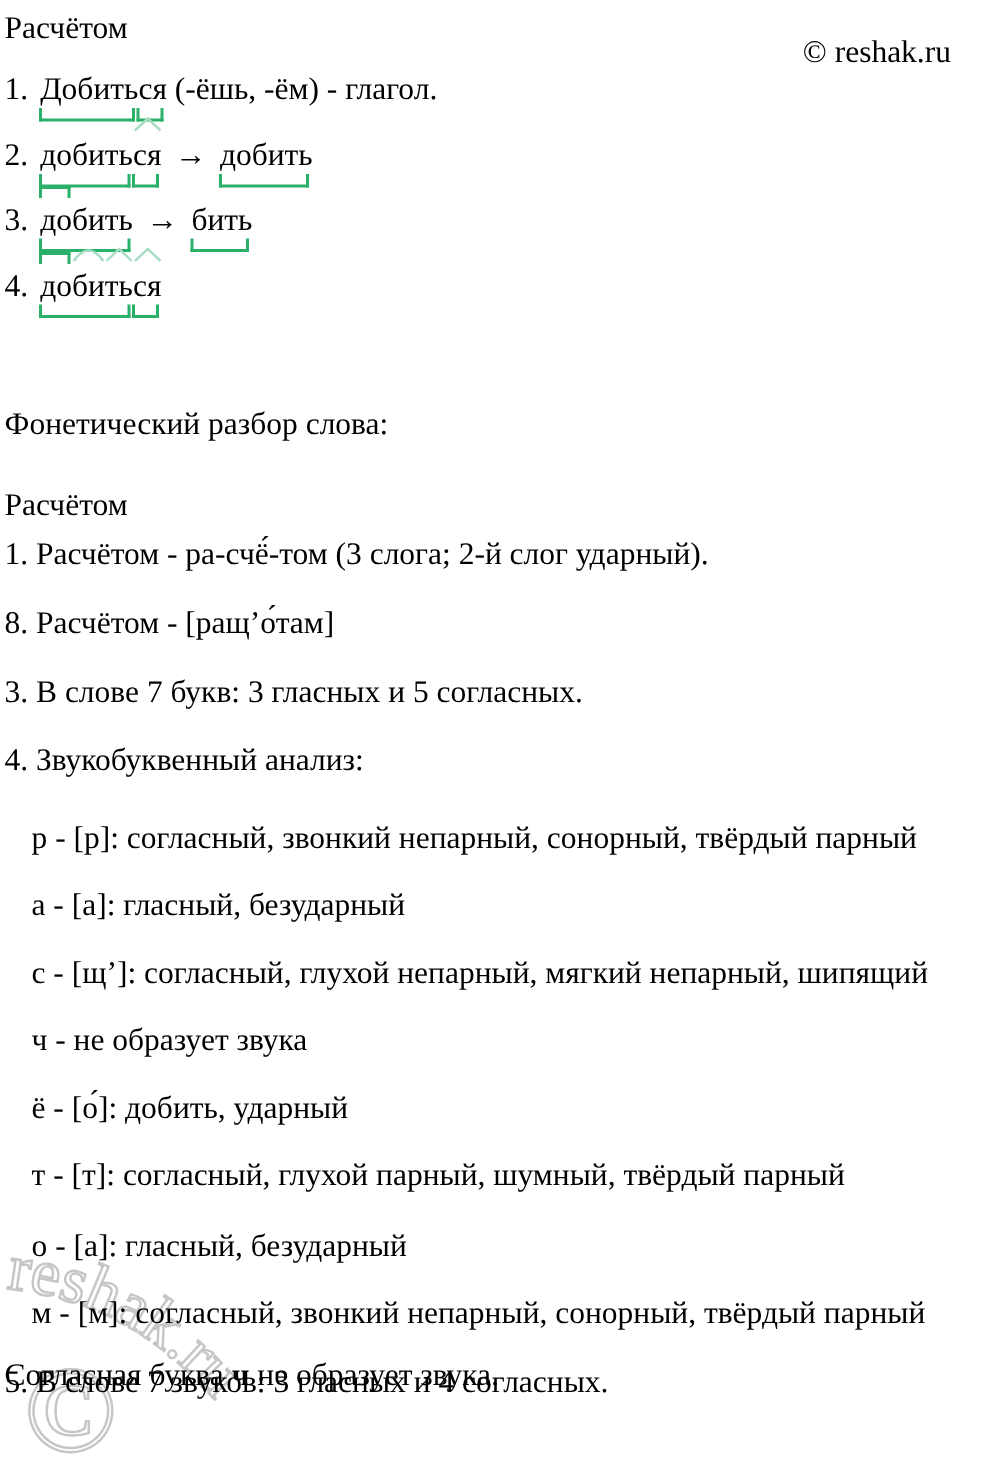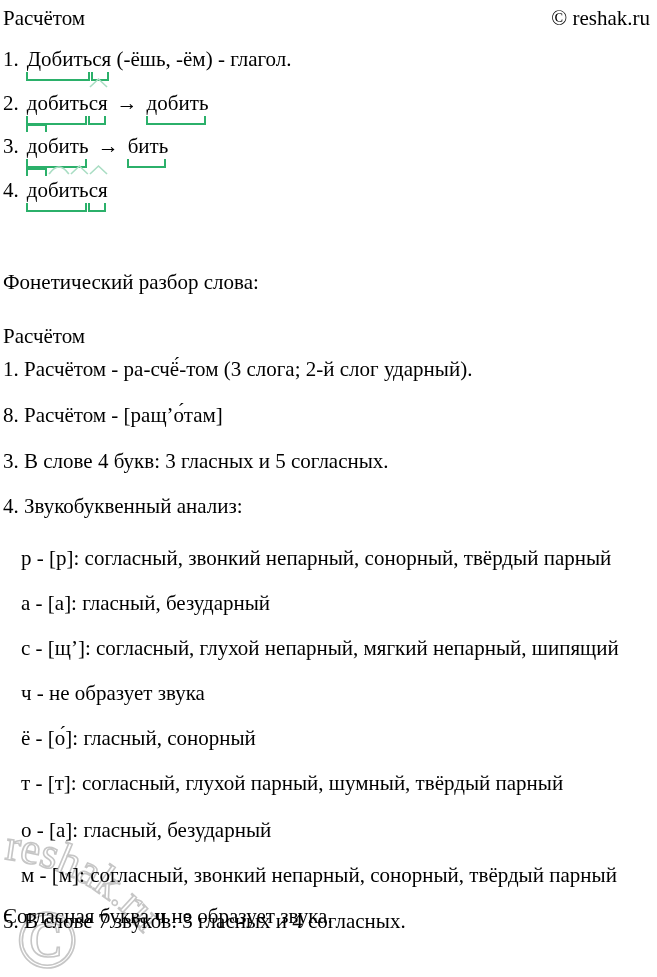--- a/index.html
+++ b/index.html
@@ -10,21 +10,21 @@
     font-family:"Liberation Serif", serif;
     font-size:21px;color:#000;
     overflow:hidden;
   }
   .line{
     position:absolute;left:3px;margin:0;
     line-height:26px;white-space:nowrap;
   }
   .indent{left:21px;}
   .italic{}
-  .copyright{position:absolute;right:7px;top:5px;margin:0;line-height:26px;}
+  .copyright{position:absolute;right:7px;top:5px;margin:16px;line-height:26px;}
   .title{position:absolute;left:3px;top:5px;margin:0;line-height:26px;}
   .num{margin-right:8px;}
   .arrow{margin:0 9px;}
   .b{font-weight:bold;}
 
   
   .mword{position:relative;display:inline-block;}
   .seg{position:relative;display:inline-block;font-family:Liberation Serif, serif;}
   .sub{position:relative;display:inline-block;}
   .dec{position:absolute;pointer-events:none;}
@@ -79,28 +79,28 @@
               </svg></span><span class="sub"><span>ть</span><svg class="dec caret" viewBox="0 0 20 10" preserveAspectRatio="none">
                 <polyline points="1,9 10,1 19,9" vector-effect="non-scaling-stroke"></polyline>
               </svg></span><i class="dec bb"></i></span><span class="seg"><span>ся</span><svg class="dec caret" viewBox="0 0 20 10" preserveAspectRatio="none">
               <polyline points="1,9 10,1 19,9" vector-effect="non-scaling-stroke"></polyline>
             </svg><i class="dec bb"></i></span></span></p>
 
     <p class="line italic" style="top:269px">Фонетический разбор слова:</p>
     <p class="line" style="top:323px">Расчётом</p>
     <p class="line" style="top:356px">1. Расчётом - ра-счё́-том (3 слога; 2-й слог ударный).</p>
     <p class="line" style="top:402px">8. Расчётом - [ращ’о́там]</p>
-    <p class="line" style="top:448px">3. В слове 4 букв: 3 гласных и 5 согласных.</p>
+    <p class="line" style="top:448px">3. В слове 7 букв: 3 гласных и 5 согласных.</p>
     <p class="line" style="top:493px">4. Звукобуквенный анализ:</p>
 
     <p class="line indent" style="top:545px">р - [р]: согласный, звонкий непарный, сонорный, твёрдый парный</p>
     <p class="line indent" style="top:590px">а - [а]: гласный, безударный</p>
     <p class="line indent" style="top:635px">с - [щ’]: согласный, глухой непарный, мягкий непарный, шипящий</p>
     <p class="line indent" style="top:680px">ч - не образует звука</p>
-    <p class="line indent" style="top:725px">ё - [о́]: гласный, сонорный</p>
+    <p class="line indent" style="top:725px">ё - [о́]: добить, ударный</p>
     <p class="line indent" style="top:770px">т - [т]: согласный, глухой парный, шумный, твёрдый парный</p>
     <p class="line indent" style="top:817px">о - [а]: гласный, безударный</p>
     <p class="line indent" style="top:862px">м - [м]: согласный, звонкий непарный, сонорный, твёрдый парный</p>
 
     <p class="line" style="top:908px">5. В слове 7 звуков: 3 гласных и 4 согласных.</p>
 
     <p class="line" style="top:903px"><span>Согласная буква </span><span class="b">ч</span><span> не образует звука.</span></p>
 
   </div>
 </div>

